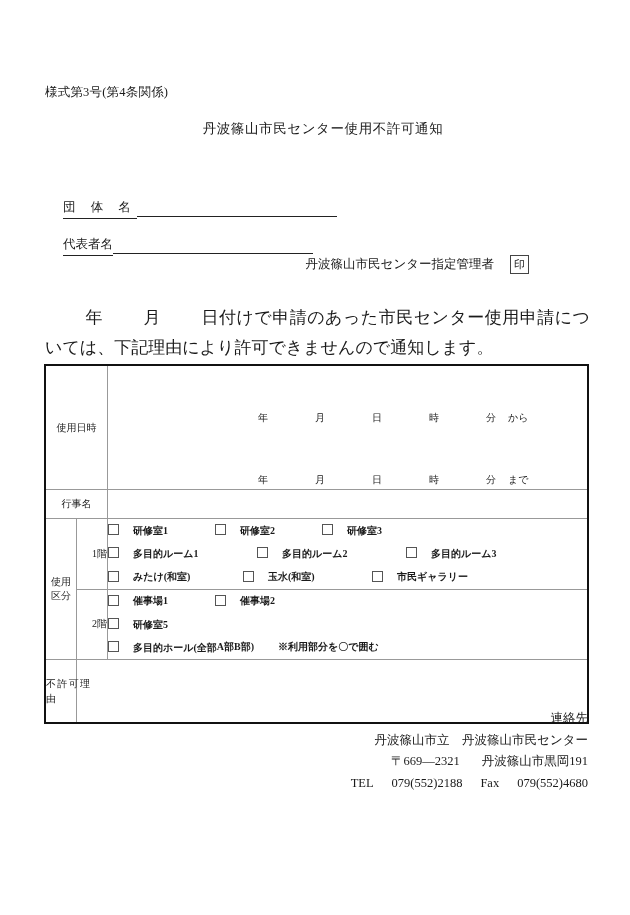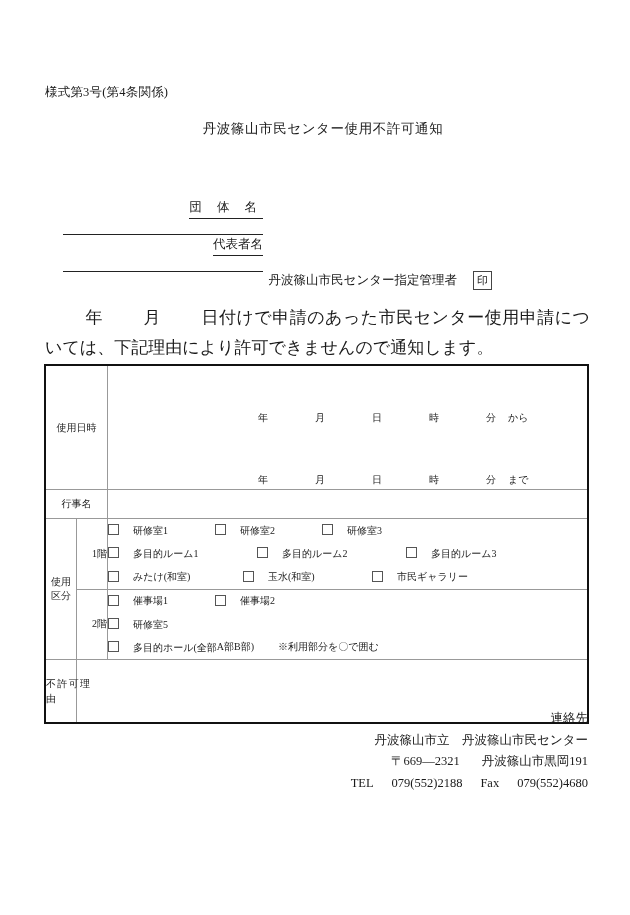--- a/index.html
+++ b/index.html
@@ -53,46 +53,46 @@
   .date-line .y { margin-right: 42px; }
   .date-line .m { margin-right: 42px; }
   .date-line .d { margin-right: 12px; }
 
   
   .field-row {
     position: absolute;
     left: 63px;
     font-size: 12.5px;
     display: flex;
-    align-items: flex-end;
-    flex-direction: column;
+    align-items: center;
   }
   .field-row.group { top: 199px; }
   .field-row.rep { top: 236px; }
   .field-label {
     white-space: nowrap;
     border-bottom: 1px solid #222;
     padding-bottom: 2px;
   }
   .field-label.spaced { letter-spacing: 6px; padding-right: 0; }
   .field-blank {
     width: 200px;
     border-bottom: 1px solid #222;
     height: 15px;
   }
 
   
   .manager-line {
     position: absolute;
     left: 0;
-    top: 272px;
+    top: 256px;
     width: 492px;
     text-align: right;
     font-size: 12.5px;
     white-space: nowrap;
+    padding-left: 37px;
   }
   .seal-box {
     display: inline-block;
     border: 1px solid #444;
     width: 17px;
     height: 17px;
     line-height: 16px;
     text-align: center;
     font-size: 11px;
     margin-left: 16px;
@@ -153,20 +153,21 @@
     font-style: normal;
     display: inline-block;
   }
   .dt-row .u { width: 57px; }
   .dt-row .u-last { width: 22px; }
 
   .event-cell { height: 28px; }
 
   .rooms-cell {
     padding: 11px 0 11px 12px;
+    font-weight: bold;
   }
   .room-line {
     display: block;
     line-height: 1;
     padding: 6px 0;
     white-space: nowrap;
   }
   .chk {
     display: inline-block;
     width: 9px;

